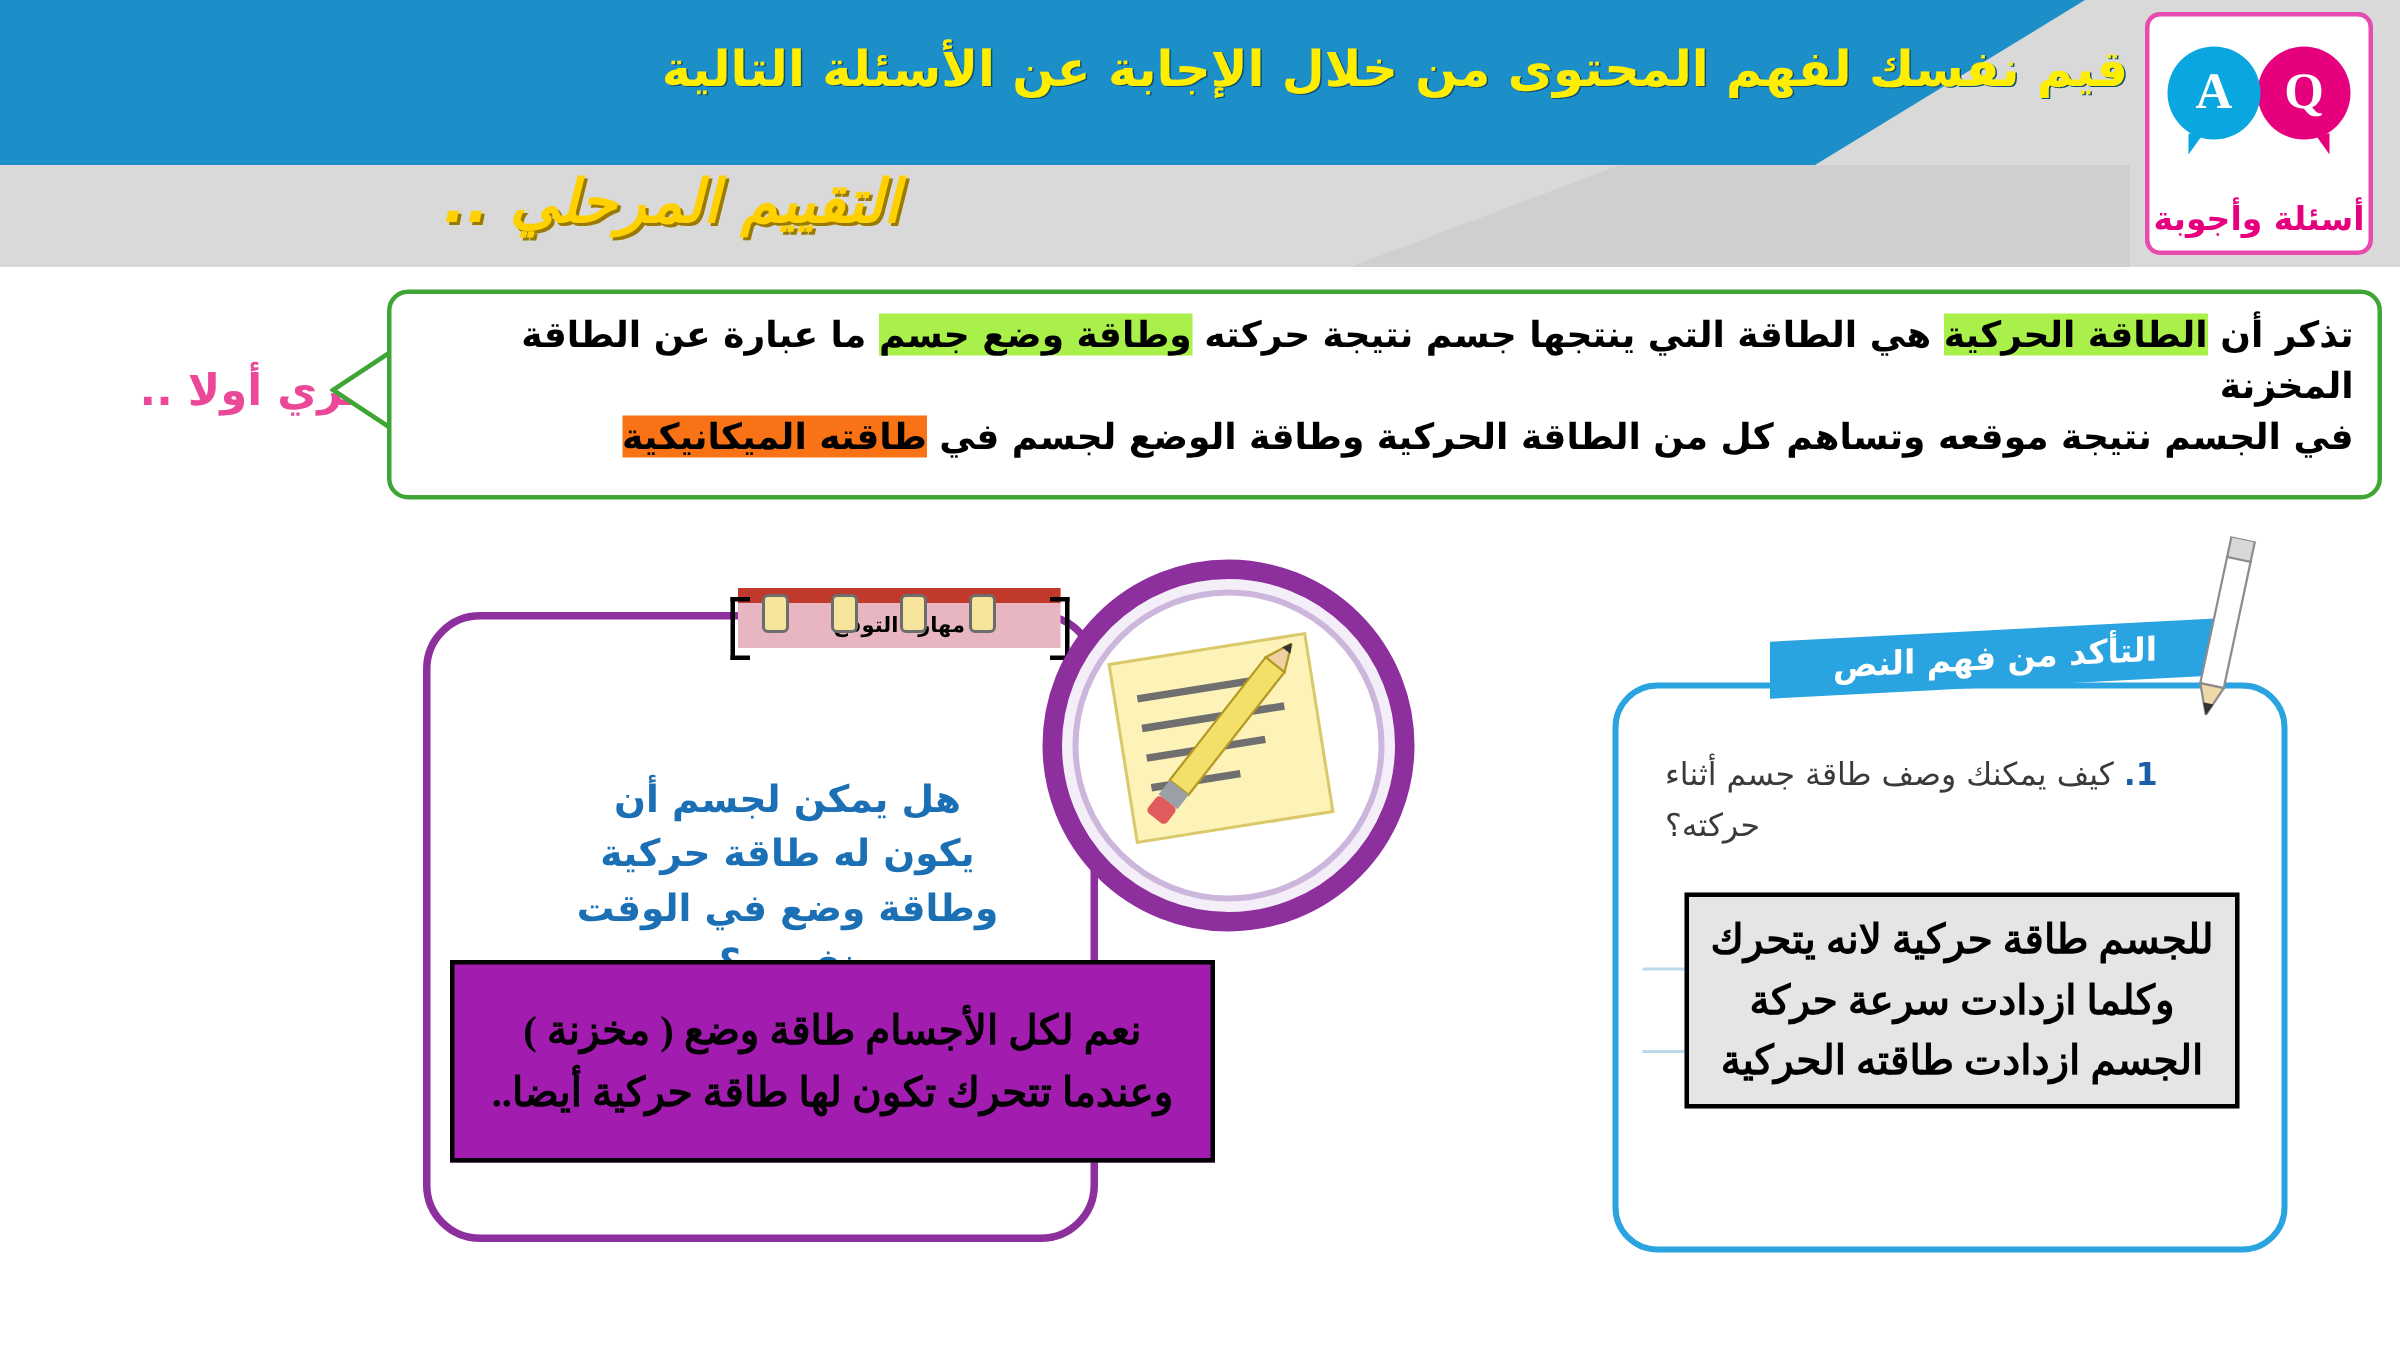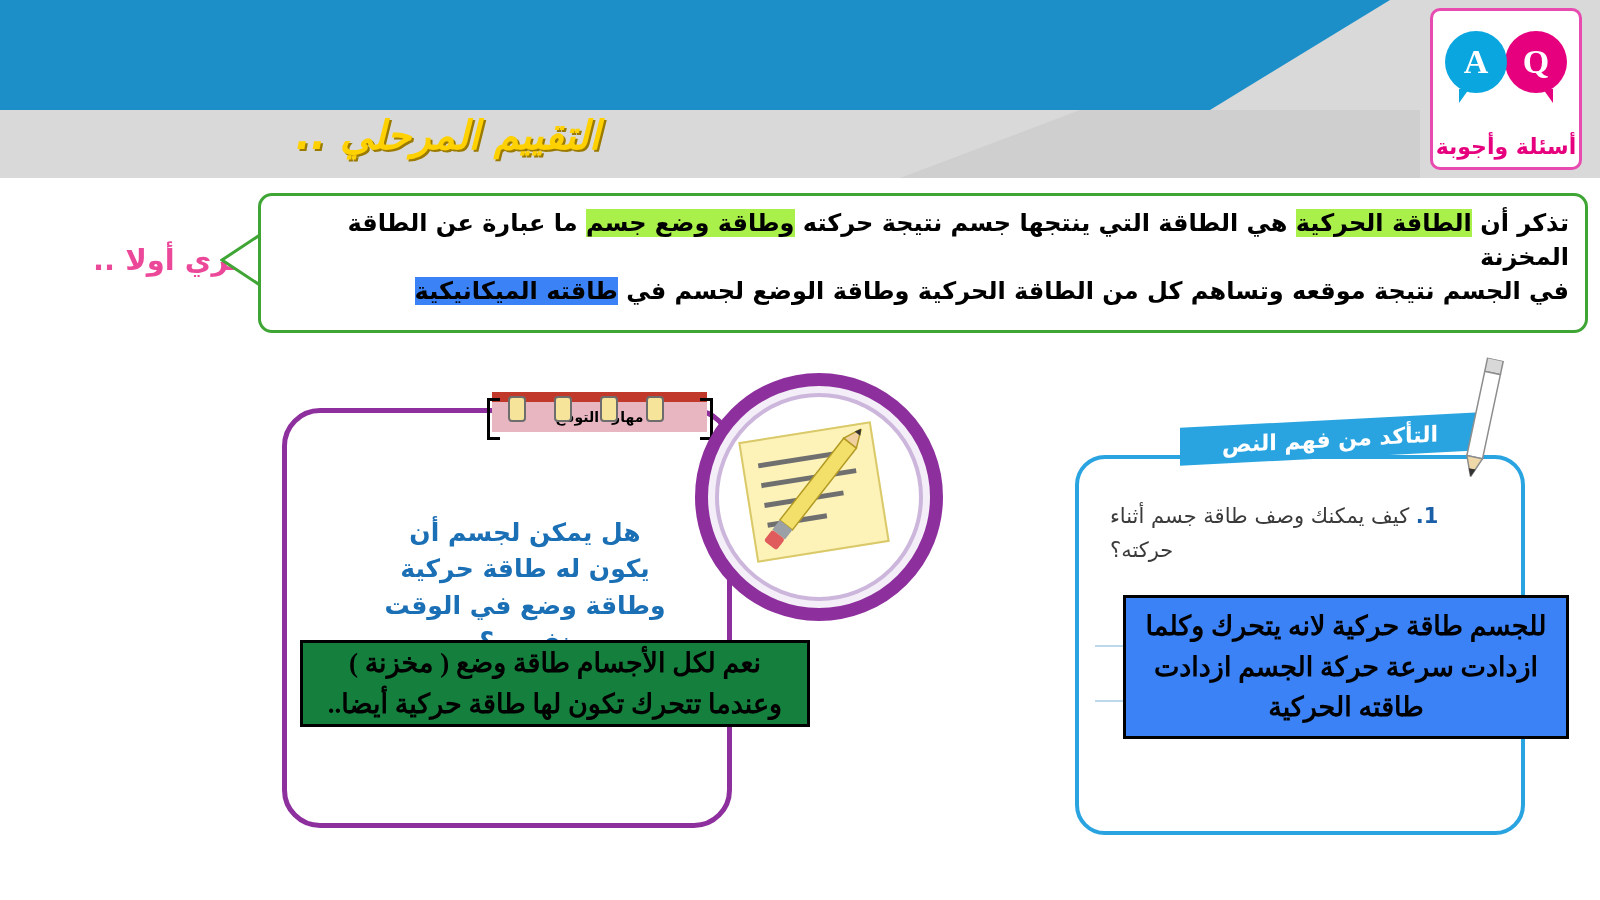--- a/index.html
+++ b/index.html
@@ -160,21 +160,21 @@
     direction: rtl;
     text-align: right;
   }
   .recall-line {
     font-size: 24px;
     font-weight: bold;
     line-height: 1.42;
     color: #000;
   }
   .hl-green { background: #a9f04a; }
-  .hl-cyan  { background: #3b82f6; }
+  .hl-cyan  { background: #f97316; }
 
   
   .pred-frame {
     position: absolute;
     left: 282px;
     top: 408px;
     width: 450px;
     height: 420px;
     border: 5px solid #8e2f9e;
     border-radius: 38px;
@@ -230,23 +230,23 @@
     font-size: 25px;
     font-weight: bold;
     line-height: 1.45;
   }
   .answer-left {
     position: absolute;
     left: 300px;
     top: 640px;
     width: 510px;
     border: 3px solid #000;
-    background: #15803d;
-    box-sizing: border-box;
-    padding: 0 12px;
+    background: #a21caf;
+    box-sizing: border-box;
+    padding: 24px 12px;
     direction: rtl;
     text-align: center;
     font-size: 27px;
     font-weight: bold;
     line-height: 1.5;
     font-family: "Liberation Serif", "DejaVu Serif", serif;
   }
 
   
   .note-circle {
@@ -341,23 +341,23 @@
     font-size: 21px;
     color: #3a3a3a;
     line-height: 1.6;
     letter-spacing: 1px;
   }
   .right-question .num { color: #1a5fa8; font-weight: bold; }
   .answer-right {
     position: absolute;
     left: 1123px;
     top: 595px;
-    width: 446px;
+    width: 370px;
     border: 3px solid #000;
-    background: #3b82f6;
+    background: #e5e5e5;
     box-sizing: border-box;
     padding: 8px 10px;
     direction: rtl;
     text-align: center;
     font-size: 27px;
     font-weight: bold;
     line-height: 1.5;
     font-family: "Liberation Serif", "DejaVu Serif", serif;
   }
   .faint-line {
@@ -368,20 +368,21 @@
     background: #bcd9ec;
   }
 </style>
 </head>
 <body>
 
 <div class="header-wrap">
   <div class="header-grey"></div>
   <div class="header-grey-tri"></div>
   <div class="header-blue"></div>
+  <div class="header-title">قيم نفسك لفهم المحتوى من خلال الإجابة عن الأسئلة التالية</div>
   <div class="header-sub">التقييم المرحلي ..</div>
 
   <div class="logo-box">
     <div class="logo-bubbles">
       <div class="bubble q">Q</div>
       <div class="bubble a">A</div>
     </div>
     <div class="logo-text">أسئلة وأجوبة</div>
   </div>
 </div>

